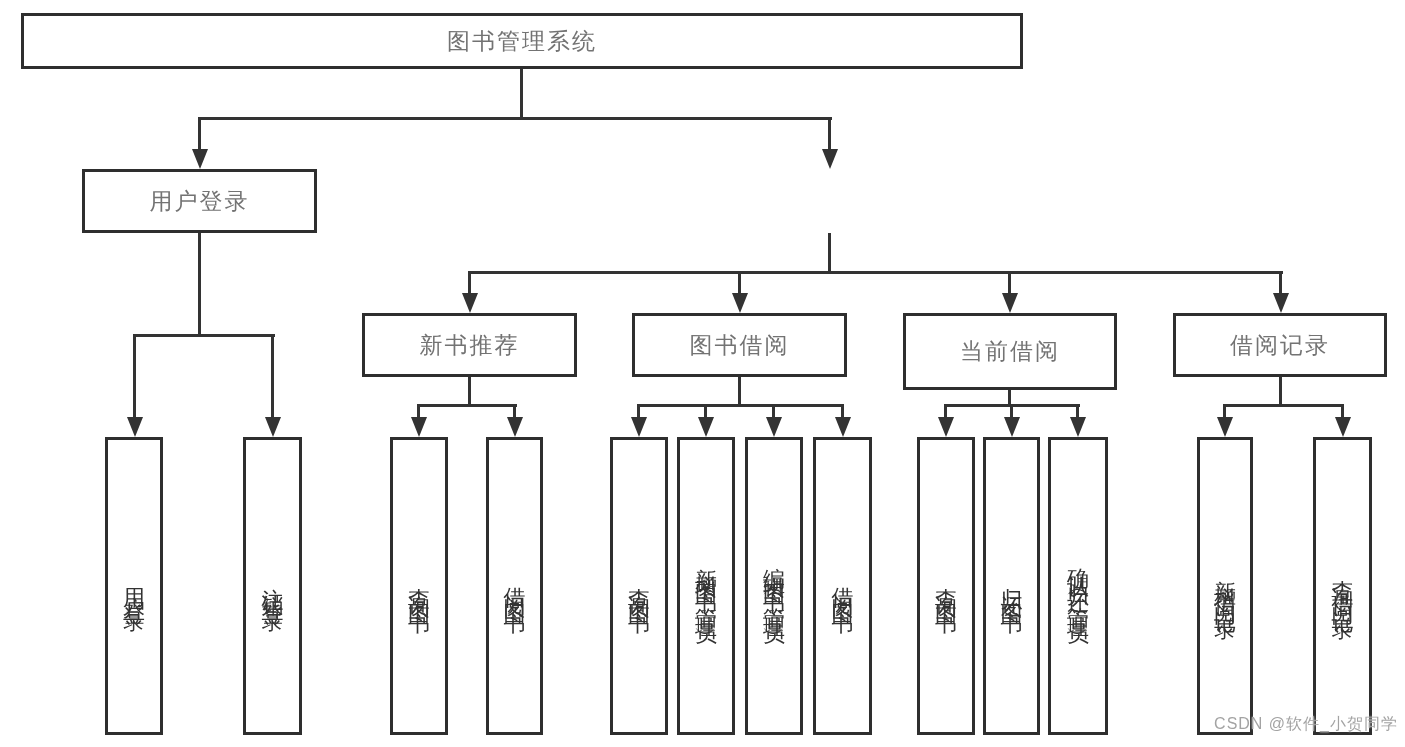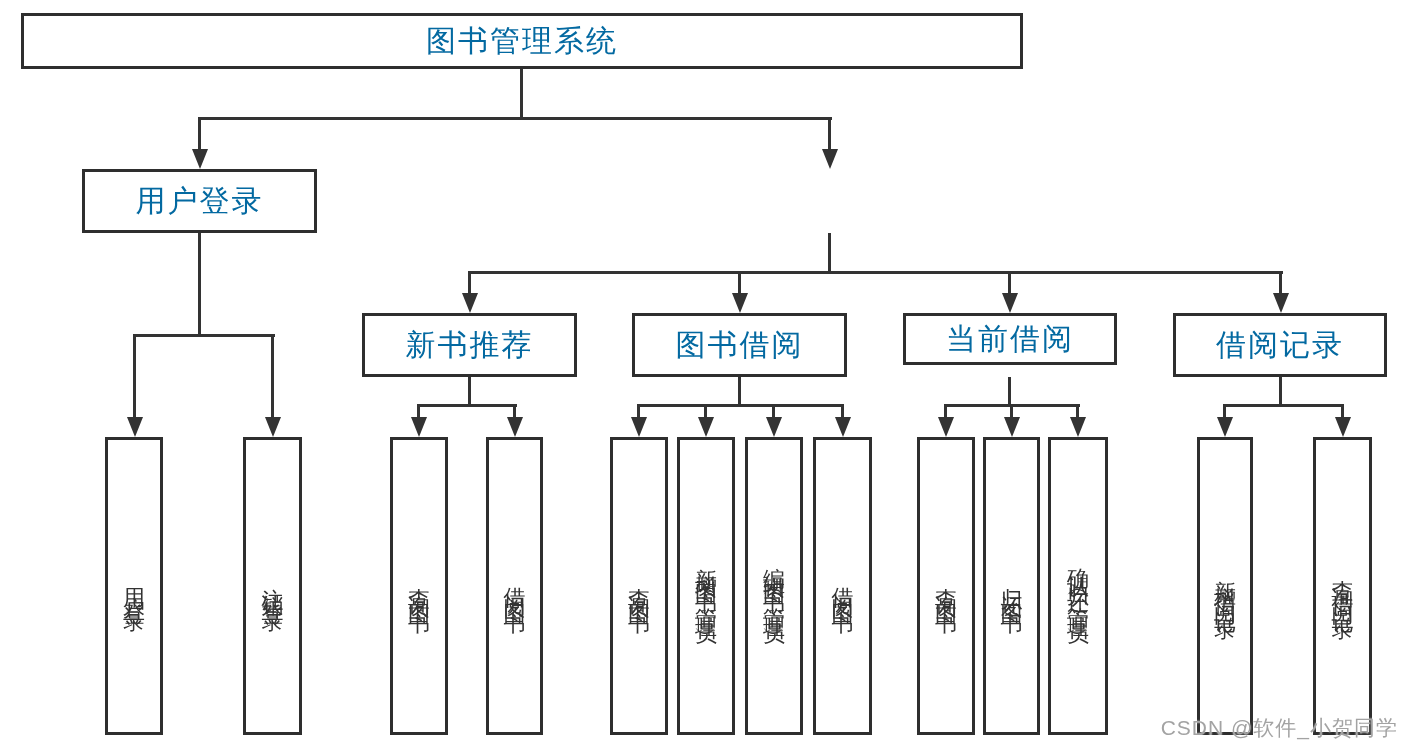--- a/index.html
+++ b/index.html
@@ -16,24 +16,24 @@
     position: absolute;
     background: #fff;
     border: 3px solid #2e2e2e;
     display: flex;
     align-items: center;
     justify-content: center;
     color: #333;
   }
   .vbox { height: 298px; }
   .htext {
-    font-size: 30px;
+    font-size: 23px;
     letter-spacing: 2px;
     white-space: nowrap;
-    color: #0369a1;
+    color: #737373;
   }
   .vtext {
     writing-mode: vertical-rl;
     text-orientation: mixed;
     font-size: 22px;
     letter-spacing: 8px;
     line-height: 1;
     color: #333;
     white-space: nowrap;
   }
@@ -44,21 +44,21 @@
     position: absolute;
     width: 0; height: 0;
     border-left: 8px solid transparent;
     border-right: 8px solid transparent;
     border-top: 20px solid #333;
   }
   .watermark {
     position: absolute;
     right: 7px;
     top: 714px;
-    font-size: 21px;
+    font-size: 16px;
     letter-spacing: 1px;
     color: #a3a3a3;
     white-space: nowrap;
     z-index: 5;
     text-shadow: 0 0 2px #fff;
     margin-left: 48px;
   }
 </style>
 </head>
 <body>
@@ -131,21 +131,21 @@
   <div class="box" style="left:82px;top:169px;width:235px;height:64px">
     <span class="htext">用户登录</span>
   </div>
 
   <div class="box" style="left:362px;top:313px;width:215px;height:64px">
     <span class="htext">新书推荐</span>
   </div>
   <div class="box" style="left:632px;top:313px;width:215px;height:64px">
     <span class="htext">图书借阅</span>
   </div>
-  <div class="box" style="left:903px;top:313px;width:214px;height:52px">
+  <div class="box" style="left:903px;top:313px;width:214px;height:77px">
     <span class="htext">当前借阅</span>
   </div>
   <div class="box" style="left:1173px;top:313px;width:214px;height:64px">
     <span class="htext">借阅记录</span>
   </div>
 
   <div class="box vbox" style="left:105px;top:437px;width:58px">
     <span class="vtext">用户登录</span>
   </div>
   <div class="box vbox" style="left:243px;top:437px;width:59px">

